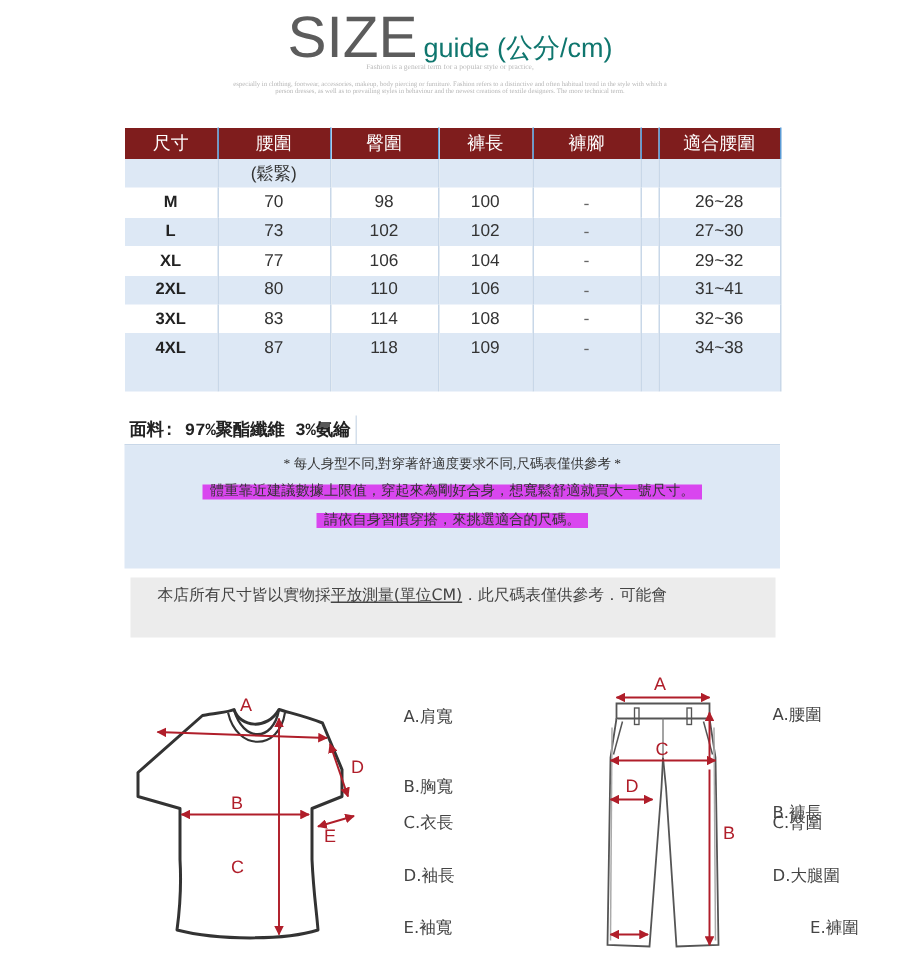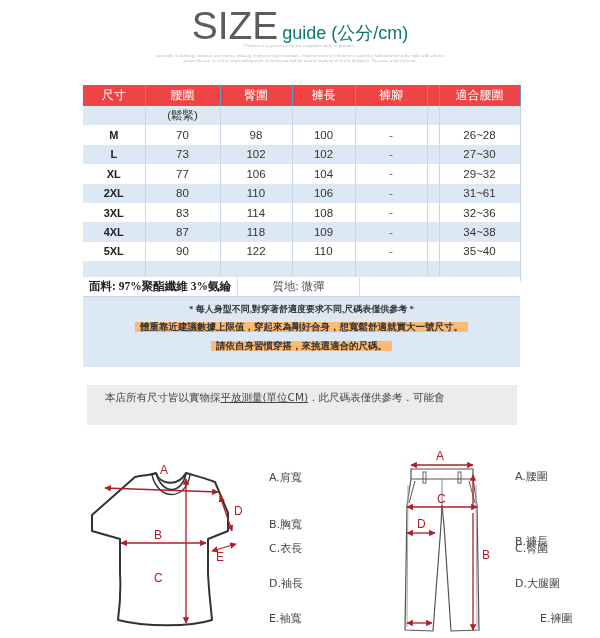--- a/index.html
+++ b/index.html
@@ -9,39 +9,39 @@
   .title { position: absolute; left: 0; top: 4px; width: 600px; text-align: center; color: #666; white-space: nowrap; }
   .title .big { font-family: "Liberation Sans", sans-serif; font-size: 39px; letter-spacing: 0px; color: #5c5c5c; }
   .title .small { font-family: "Liberation Sans", sans-serif; font-size: 18px; color: #0f766e; margin-left: 4px; }
 
   .tagline { position: absolute; left: 0; width: 600px; text-align: center; font-family: "Liberation Serif", serif; color: #b8b8b8; white-space: nowrap; overflow: hidden; }
   .tagline.l1 { top: 43px; font-size: 5px; }
   .tagline.l2 { top: 53px; font-size: 4.5px; line-height: 5px; }
 
   .size-table { position: absolute; left: 83px; top: 85px; width: 437px; border-collapse: collapse; table-layout: fixed; }
   .size-table td, .size-table th { height: 19.4px; text-align: center; font-size: 11px; border-right: 1px solid #c8d7e8; padding: 0; white-space: nowrap; overflow: hidden; }
-  .size-table th { background: #ef4444; color: #ffffff; font-weight: normal; font-size: 12px; height: 21px; border-right: 1px solid #5b9bd5; }
+  .size-table th { background: #7f1d1d; color: #ffffff; font-weight: normal; font-size: 12px; height: 21px; border-right: 1px solid #5b9bd5; }
   .size-table tr.even td { background: #dde8f5; }
   .size-table tr.odd td { background: #ffffff; }
   .size-table td.size { font-weight: bold; font-family: "Liberation Sans", sans-serif; font-size: 11px; }
   .size-table td.val { font-family: "Liberation Sans", sans-serif; font-size: 11.5px; color: #333; }
   .size-table td.dash { color: #666; }
 
   .info-row { position: absolute; left: 83px; top: 277px; width: 437px; height: 20px; background: #fff; display: flex; border-bottom: 1px solid #c8d7e8; }
   .info-row .cell { display: flex; align-items: center; justify-content: center; font-size: 11.5px; border-right: 1px solid #d4dfeb; white-space: nowrap; }
-  .info-row .c1 { width: 155px; font-weight: bold; color: #222; font-family: Liberation Serif, serif; }
+  .info-row .c1 { width: 155px; font-weight: bold; color: #222; font-family: Liberation Mono, monospace; }
   .info-row .c2 { width: 122px; color: #555; font-family: "Liberation Serif", serif; }
   .info-row .c3 { width: 160px; color: #555; font-family: "Liberation Serif", serif; border-right: none; }
 
-  .notes { position: absolute; left: 83px; top: 297px; width: 437px; height: 70px; background: #dde8f5; font-weight: bold; }
+  .notes { position: absolute; left: 83px; top: 297px; width: 437px; height: 82px; background: #dde8f5; }
   .notes p { position: absolute; left: 0; width: 437px; text-align: center; font-family: "Liberation Serif", serif; color: #333; white-space: nowrap; }
   .notes .n1 { top: 6px; font-size: 9px; }
   .notes .n2 { top: 24px; font-size: 9.5px; }
   .notes .n3 { top: 43px; font-size: 9.5px; }
-  .notes .n2 span, .notes .n3 span { background: #fdba74; padding: 0 5px; }
+  .notes .n2 span, .notes .n3 span { background: #d946ef; padding: 0 5px; }
 
   .disclaimer { position: absolute; left: 87px; top: 385px; width: 430px; height: 40px; background: #ececec; padding: 5px 0 0 18px; font-size: 10.5px; line-height: 15px; color: #444; }
   .disclaimer .u { text-decoration: underline; }
 
   .diagram { position: absolute; }
   .shirt { left: 90px; top: 455px; width: 170px; height: 180px; }
   .pants { left: 395px; top: 445px; width: 110px; height: 193px; }
 
   .legend-label { position: absolute; font-size: 11px; color: #444; white-space: nowrap; font-family: "DejaVu Sans", sans-serif; }
 </style>
@@ -110,64 +110,54 @@
     <td></td>
     <td class="val">29~32</td>
   </tr>
   <tr class="even">
     <td class="size">2XL</td>
     <td class="val">80</td>
     <td class="val">110</td>
     <td class="val">106</td>
     <td class="dash">-</td>
     <td></td>
-    <td class="val">31~61</td>
+    <td class="val">31~41</td>
   </tr>
   <tr class="odd">
     <td class="size">3XL</td>
     <td class="val">83</td>
     <td class="val">114</td>
     <td class="val">108</td>
     <td class="dash">-</td>
     <td></td>
     <td class="val">32~36</td>
   </tr>
   <tr class="even">
     <td class="size">4XL</td>
     <td class="val">87</td>
     <td class="val">118</td>
     <td class="val">109</td>
     <td class="dash">-</td>
     <td></td>
     <td class="val">34~38</td>
   </tr>
-  <tr class="odd">
-    <td class="size">5XL</td>
-    <td class="val">90</td>
-    <td class="val">122</td>
-    <td class="val">110</td>
-    <td class="dash">-</td>
-    <td></td>
-    <td class="val">35~40</td>
-  </tr>
   <tr class="even">
     <td></td>
         <td></td>
         <td></td>
         <td></td>
         <td></td>
         <td></td>
         <td></td>
   </tr>
 </tbody>
   </table>
 
 <div class="info-row">
   <div class="cell c1">面料: 97%聚酯纖維  3%氨綸</div>
-  <div class="cell c2">質地: 微彈</div>
 </div>
 
 <div class="notes">
   <p class="n1">* 每人身型不同,對穿著舒適度要求不同,尺碼表僅供參考 *</p>
   <p class="n2"><span>體重靠近建議數據上限值，穿起來為剛好合身，想寬鬆舒適就買大一號尺寸。</span></p>
   <p class="n3"><span>請依自身習慣穿搭，來挑選適合的尺碼。</span></p>
 </div>
 
 <div class="disclaimer">
   <div><span>本店所有尺寸皆以實物採</span><span class="u">平放測量(單位CM)</span><span>．此尺碼表僅供參考．可能會</span></div>

